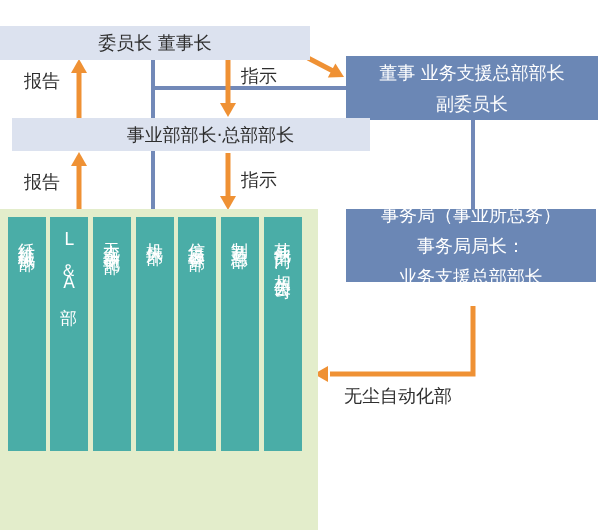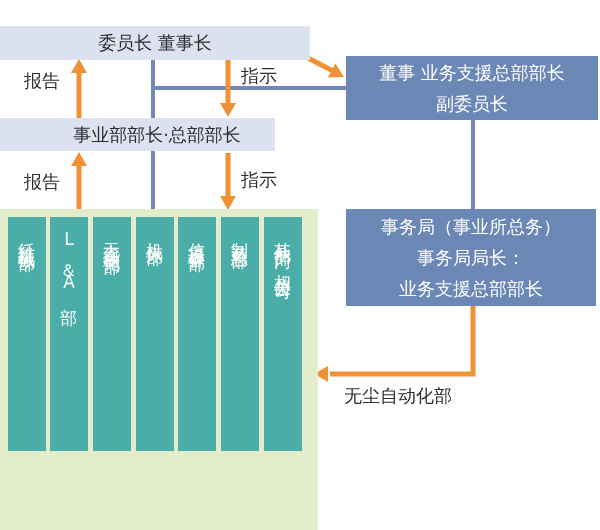--- a/index.html
+++ b/index.html
@@ -9,23 +9,23 @@
   
   .overlay{position:absolute;left:0;top:0;width:600px;height:530px;z-index:1;}
 
   .box{position:absolute;z-index:2;display:flex;align-items:center;justify-content:center;
        text-align:center;box-sizing:border-box;}
   .lavender{background:#dce2ef;color:#2e2e2e;font-size:18px;}
   .bluebox{background:#6b87b5;color:#ffffff;font-size:18px;line-height:31px;}
   .bluebox .inner{width:100%;}
 
   .top-box{left:0;top:12px;width:310px;height:34px;}
-  .mid-box{left:0;top:104px;width:275px;height:33px;padding-left:39px;}
+  .mid-box{left:12px;top:104px;width:358px;height:33px;padding-left:39px;}
   .vice-box{left:346px;top:42px;width:252px;height:64px;}
-  .office-box{left:346px;top:195px;width:250px;height:97px;}
+  .office-box{left:346px;top:195px;width:250px;height:73px;}
 
   .green-panel{position:absolute;left:0;top:195px;width:318px;height:333px;
        background:#e3edcb;z-index:2;}
 
   .dept-col{position:absolute;top:8px;width:38px;height:234px;background:#4aada7;
        color:#ffffff;box-sizing:border-box;
        writing-mode:vertical-rl;text-orientation:upright;
        font-size:17px;letter-spacing:3px;line-height:38px;
        display:flex;justify-content:flex-start;align-items:center;
        padding-top:12px;}

